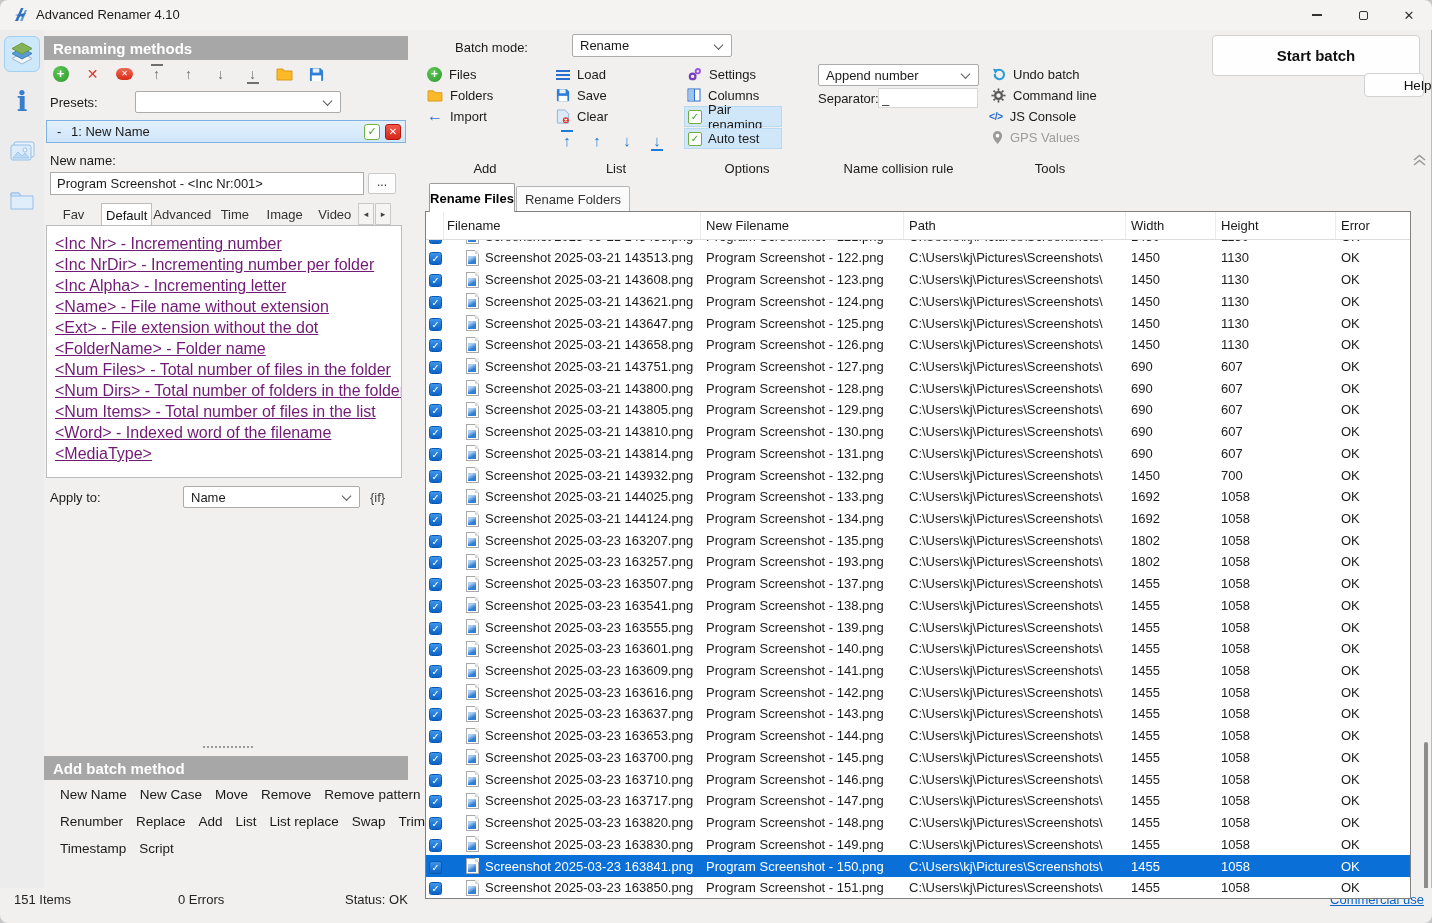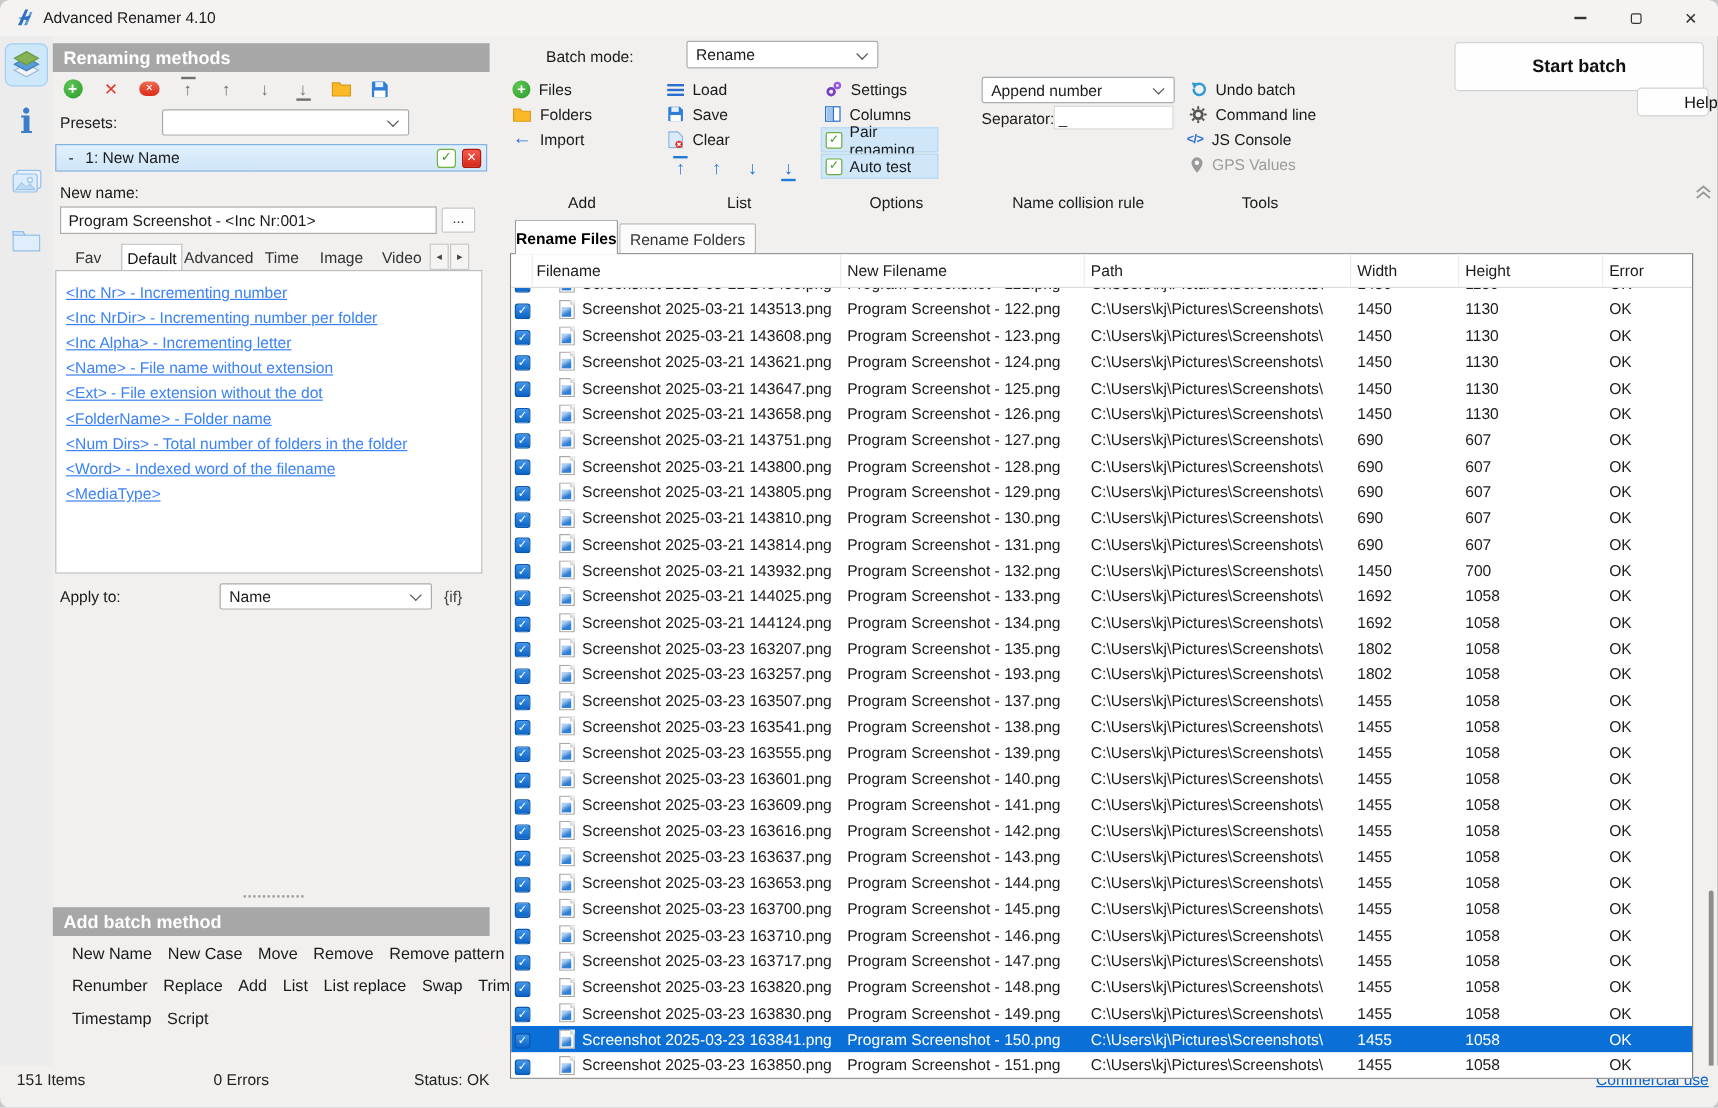--- a/index.html
+++ b/index.html
@@ -70,21 +70,21 @@
   .tag-tabs { position:absolute; left:46px; top:203px; width:312px; height:23px; display:flex; overflow:hidden; }
   .ttab { height:23px; font-size:13px; color:#333; display:flex; align-items:center; justify-content:center;
           border-bottom:1px solid #bdbdbd; white-space:nowrap; }
   .ttab.active { background:#fff; border:1px solid #bdbdbd; border-bottom:none; color:#111; }
   .tab-scroll { position:absolute; top:203px; width:16px; height:22px; background:#f5f4f3; border:1px solid #c9c9c9;
                 font-size:9px; color:#444; display:flex; align-items:center; justify-content:center; }
   .ts-l { left:358px; } .ts-r { left:375px; }
 
   .tag-box { position:absolute; left:46px; top:225px; width:356px; height:253px; background:#fff;
              border:1px solid #bdbdbd; padding:7px 8px; overflow:hidden; }
-  .taglink { display:block; font-size:13px; line-height:21px; color:#3b82f6; text-decoration:underline;
+  .taglink { display:block; font-size:16px; line-height:21px; color:#701a75; text-decoration:underline;
              white-space:nowrap; cursor:pointer; }
   .tagdoc { position:absolute; right:9px; bottom:5px; font-size:13px; color:#0a63c9; text-decoration:underline; cursor:pointer; }
 
   .splitter-dots { position:absolute; left:203px; top:746px; width:50px; border-top:2px dotted #9a9a9a; }
   .mlinks { position:absolute; left:60px; top:787px; width:352px; }
   .mrow { display:flex; gap:13px; margin-bottom:12px; flex-wrap:nowrap; }
   .mlink { font-size:13.5px; color:#1a1a1a; white-space:nowrap; cursor:pointer; }
 
   
   .titem { position:absolute; height:20px; display:flex; align-items:center; gap:7px; font-size:13px; color:#1a1a1a; }
@@ -264,21 +264,23 @@
   <span class="tab-scroll ts-l">◂</span>
   <span class="tab-scroll ts-r">▸</span>
 
   <div class="tag-box">
       <a class="taglink">&lt;Inc Nr&gt; - Incrementing number</a>
       <a class="taglink">&lt;Inc NrDir&gt; - Incrementing number per folder</a>
       <a class="taglink">&lt;Inc Alpha&gt; - Incrementing letter</a>
       <a class="taglink">&lt;Name&gt; - File name without extension</a>
       <a class="taglink">&lt;Ext&gt; - File extension without the dot</a>
       <a class="taglink">&lt;FolderName&gt; - Folder name</a>
+      <a class="taglink">&lt;Num Files&gt; - Total number of files in the folder</a>
       <a class="taglink">&lt;Num Dirs&gt; - Total number of folders in the folder</a>
+      <a class="taglink">&lt;Num Items&gt; - Total number of files in the list</a>
       <a class="taglink">&lt;Word&gt; - Indexed word of the filename</a>
       <a class="taglink">&lt;MediaType&gt;</a>
     </div>
   <span class="tagdoc">Tag documentation</span>
 
   <span class="lbl" style="left:50px; top:490px;">Apply to:</span>
   <div class="select" style="left:183px; top:486px; width:177px; height:22px;">
     <span>Name</span>
     <i class="chev"></i>
   </div>

